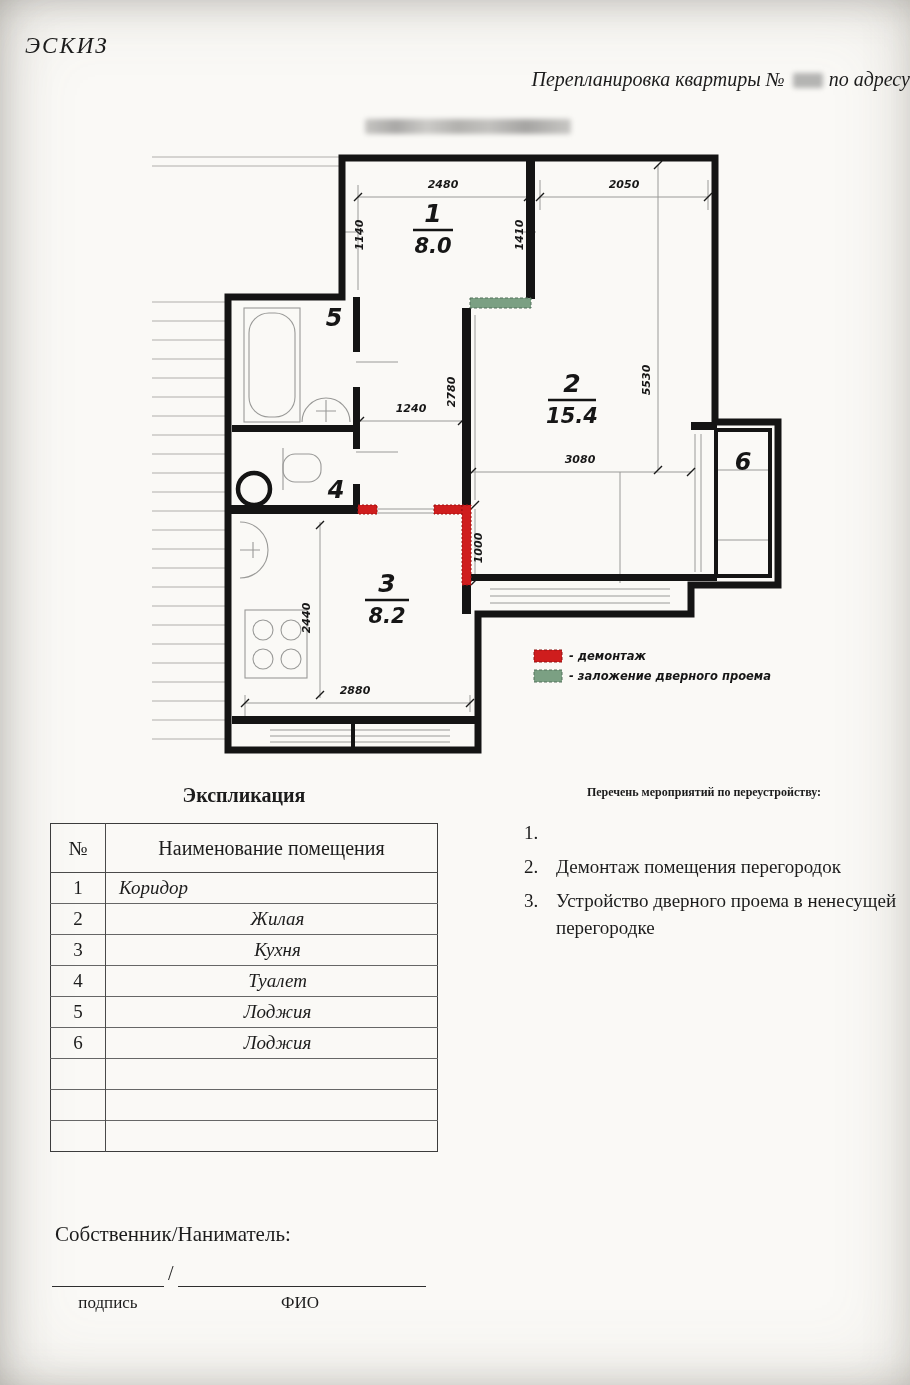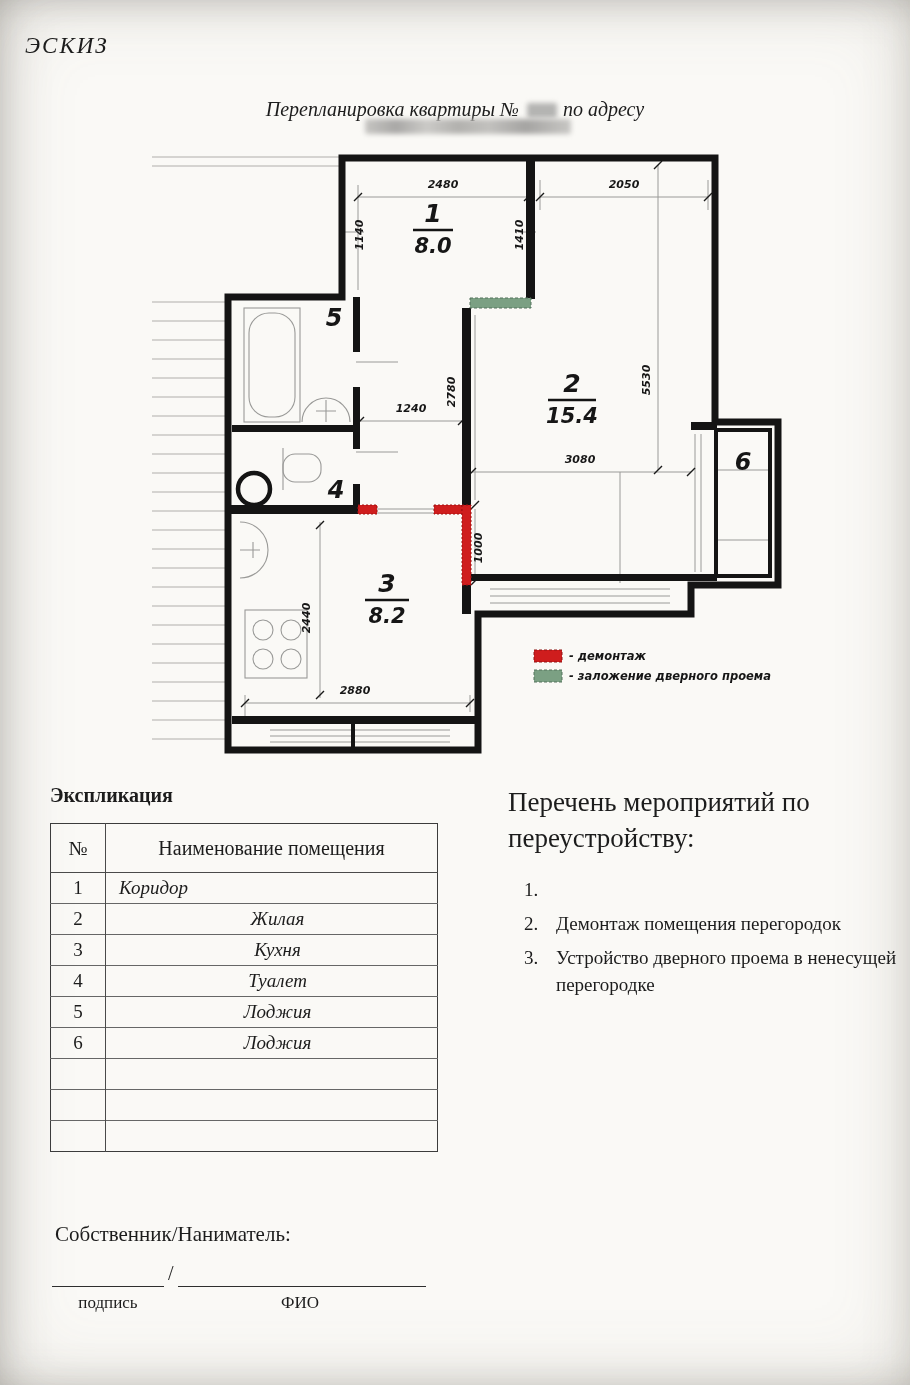--- a/index.html
+++ b/index.html
@@ -5,46 +5,46 @@
   html,body{margin:0;padding:0;background:#d9d7d3;}
   .page{position:relative;width:910px;height:1385px;background:#faf9f6;overflow:hidden;
         font-family:"Liberation Serif",serif;color:#1c1c1c;
         box-shadow: inset 0 0 80px rgba(110,105,95,.16),
                     inset 30px 0 50px -30px rgba(90,85,78,.30),
                     inset -30px 0 50px -30px rgba(110,105,95,.16),
                     inset 0 25px 45px -28px rgba(100,95,88,.30),
                     inset 0 -25px 45px -28px rgba(100,95,88,.22);}
   .doc-title{position:absolute;top:33px;left:0;width:100%;text-align:left;
              font-size:23px;font-weight:normal;font-style:italic;letter-spacing:2px;padding-left:25px;}
-  .doc-subtitle{position:absolute;top:98px;left:0;width:100%;text-align:center;
+  .doc-subtitle{position:absolute;top:68px;left:0;width:100%;text-align:right;
                 font-size:20px;font-style:italic;}
   .blur-chip{display:inline-block;width:30px;height:15px;background:#b4b4b2;border-radius:2px;
              filter:blur(2.5px);margin:0 6px -2px 8px;}
   .blur-strip{position:absolute;top:119px;left:365px;width:206px;height:15px;border-radius:2px;
               filter:blur(2.5px);
               background:linear-gradient(90deg,#c6c5c2,#a9a8a6 15%,#cbcac7 30%,#b2b1ae 45%,#c2c1be 60%,#a5a4a2 78%,#c8c7c4);}
   .plan-wrap{position:absolute;left:150px;top:140px;width:640px;height:632px;}
   .plan-wrap text{font-family:"DejaVu Sans",sans-serif;font-style:italic;font-weight:bold;fill:#161616;}
   .dim{font-size:11px;text-anchor:middle;}
   .rnum{font-size:25px;text-anchor:middle;}
   .rarea{font-size:21px;text-anchor:middle;}
   .rtag{font-size:24px;text-anchor:middle;}
   .leg{font-size:11.5px;text-anchor:start;}
-  .expl-heading{position:absolute;top:784px;left:50px;width:388px;text-align:left;
+  .expl-heading{position:absolute;top:784px;left:50px;width:388px;text-align:center;
                 font-size:20px;font-weight:bold;}
   .expl-table{position:absolute;top:823px;left:50px;width:388px;border-collapse:collapse;
               font-size:19px;border:1.6px solid #3c3c3c;table-layout:fixed;}
   .expl-table thead th{height:46px;font-weight:normal;font-size:20px;border-bottom:1.4px solid #4a4a4a;}
   .expl-table th.h-num{width:52px;border-right:1.4px solid #4a4a4a;}
   .expl-table td{height:28px;}
   .expl-table td.c-num{width:52px;text-align:center;border-right:1.4px solid #4a4a4a;}
   .expl-table td.c-name{padding-left:13px;font-style:italic;}
   .expl-table tbody tr + tr td{border-top:1.1px solid #666;text-align:center;}
   .measures{position:absolute;left:508px;top:784px;width:392px;}
-  .m-heading{text-align:left;font-size:27px;font-weight:normal;line-height:1.35;}
+  .m-heading{text-align:center;font-size:12px;font-weight:bold;line-height:1.35;}
   #measures-list{margin-top:20px;display:flex;flex-direction:column;gap:7px;}
   .m-item{display:flex;font-size:19px;line-height:1.42;padding-left:16px;}
   .m-num{flex:0 0 32px;}
   .m-text{flex:1;}
   .owner-label{position:absolute;left:55px;top:1222px;font-size:21px;}
   .sig-row{position:absolute;left:52px;top:1262px;font-size:20px;white-space:nowrap;}
   .sig-blank{display:inline-block;border-bottom:1.5px solid #2e2e2e;height:24px;vertical-align:bottom;}
   .sig-blank1{width:112px;}
   .sig-slash{padding:0 4px;display:inline-block;transform:translateY(-2px);}
   .sig-blank2{width:248px;}

